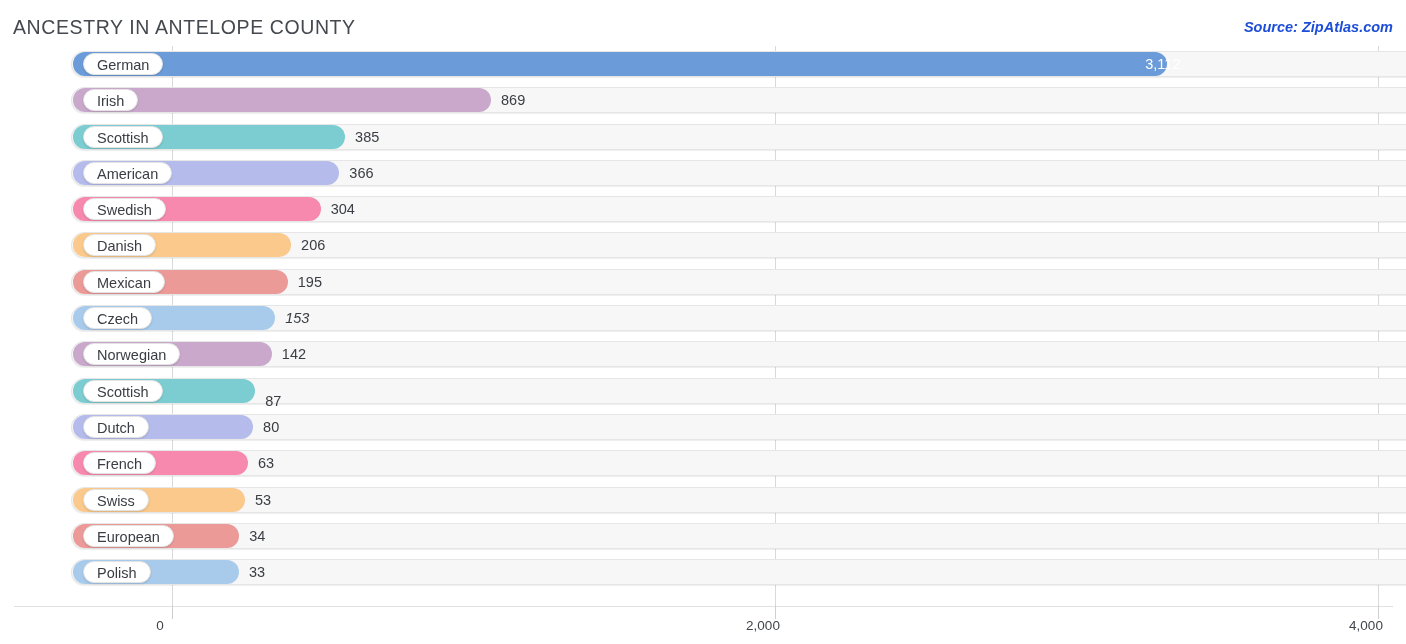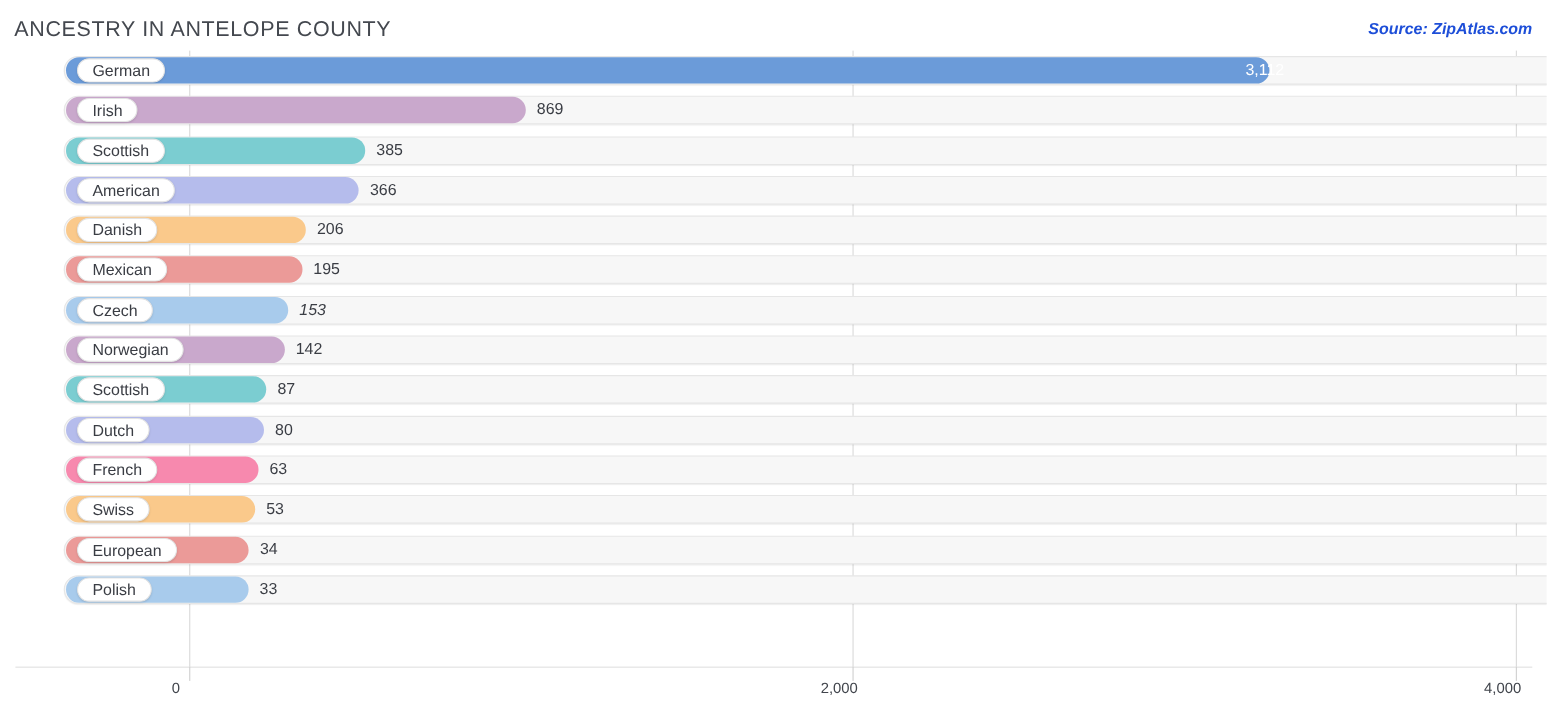--- a/index.html
+++ b/index.html
@@ -57,21 +57,21 @@
   .gridline {
     position: absolute;
     top: 0;
     bottom: 0;
     width: 1px;
     background: #d9d9d9;
   }
 
   .rows {
     position: absolute;
-    left: 4px; top: 0; right: 0; padding-left: 40px;
+    left: 17px; top: 0; right: 0; padding-left: 40px;
   }
 
   .row {
     position: relative;
     height: 36.3px;
   }
 
   
   .track {
     position: absolute;
@@ -194,20 +194,26 @@
         <div class="value" style="left: 298.077px;">385</div>
       </div>
       <div class="row">
         <div class="track"></div>
         <div class="bar" style="width: 266.349px; background: rgb(181, 188, 236);"></div>
         <div class="pill">American</div>
         <div class="value" style="left: 292.349px;">366</div>
       </div>
       <div class="row">
         <div class="track"></div>
+        <div class="bar" style="width: 247.656px; background: rgb(247, 137, 174);"></div>
+        <div class="pill">Swedish</div>
+        <div class="value" style="left: 273.656px;">304</div>
+      </div>
+      <div class="row">
+        <div class="track"></div>
         <div class="bar" style="width: 218.109px; background: rgb(250, 201, 139);"></div>
         <div class="pill">Danish</div>
         <div class="value" style="left: 244.109px;">206</div>
       </div>
       <div class="row">
         <div class="track"></div>
         <div class="bar" style="width: 214.792px; background: rgb(235, 154, 152);"></div>
         <div class="pill">Mexican</div>
         <div class="value" style="left: 240.792px;">195</div>
       </div>
@@ -220,21 +226,21 @@
       <div class="row">
         <div class="track"></div>
         <div class="bar" style="width: 198.813px; background: rgb(201, 168, 204);"></div>
         <div class="pill">Norwegian</div>
         <div class="value" style="left: 224.813px;">142</div>
       </div>
       <div class="row">
         <div class="track"></div>
         <div class="bar" style="width: 182.231px; background: rgb(123, 205, 209);"></div>
         <div class="pill">Scottish</div>
-        <div class="value" style="left: 208.231px;">87</div>
+        <div class="value" style="left: 208.231px; margin-top: 10px;">87</div>
       </div>
       <div class="row">
         <div class="track"></div>
         <div class="bar" style="width: 180.12px; background: rgb(181, 188, 236);"></div>
         <div class="pill">Dutch</div>
         <div class="value" style="left: 206.12px;">80</div>
       </div>
       <div class="row">
         <div class="track"></div>
         <div class="bar" style="width: 174.994px; background: rgb(247, 137, 174);"></div>

